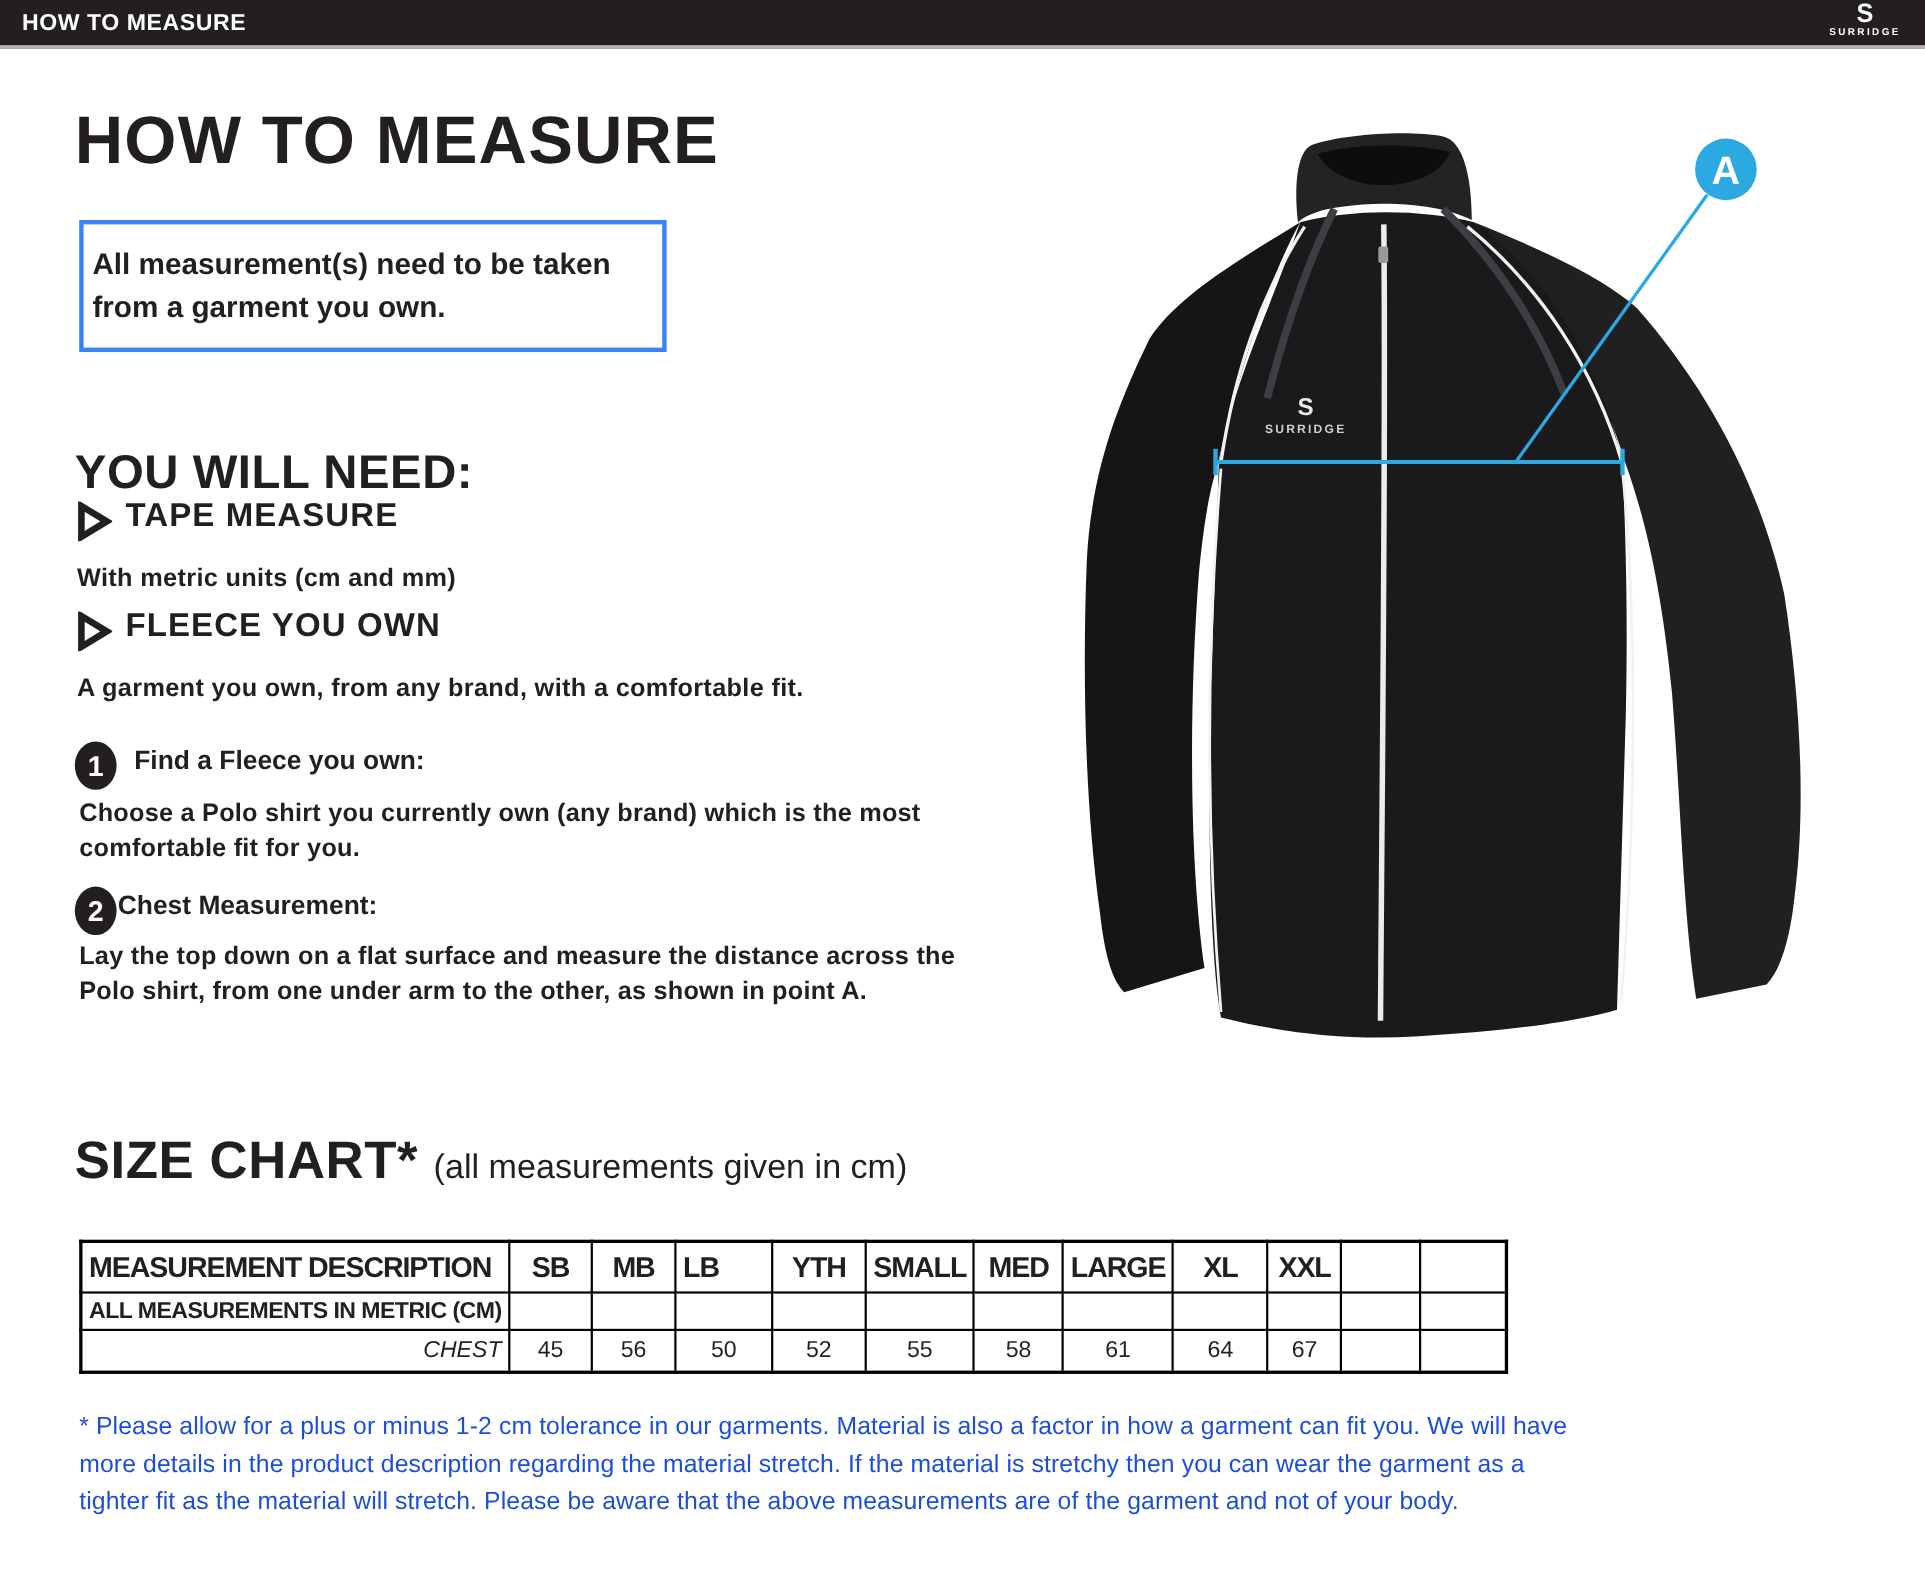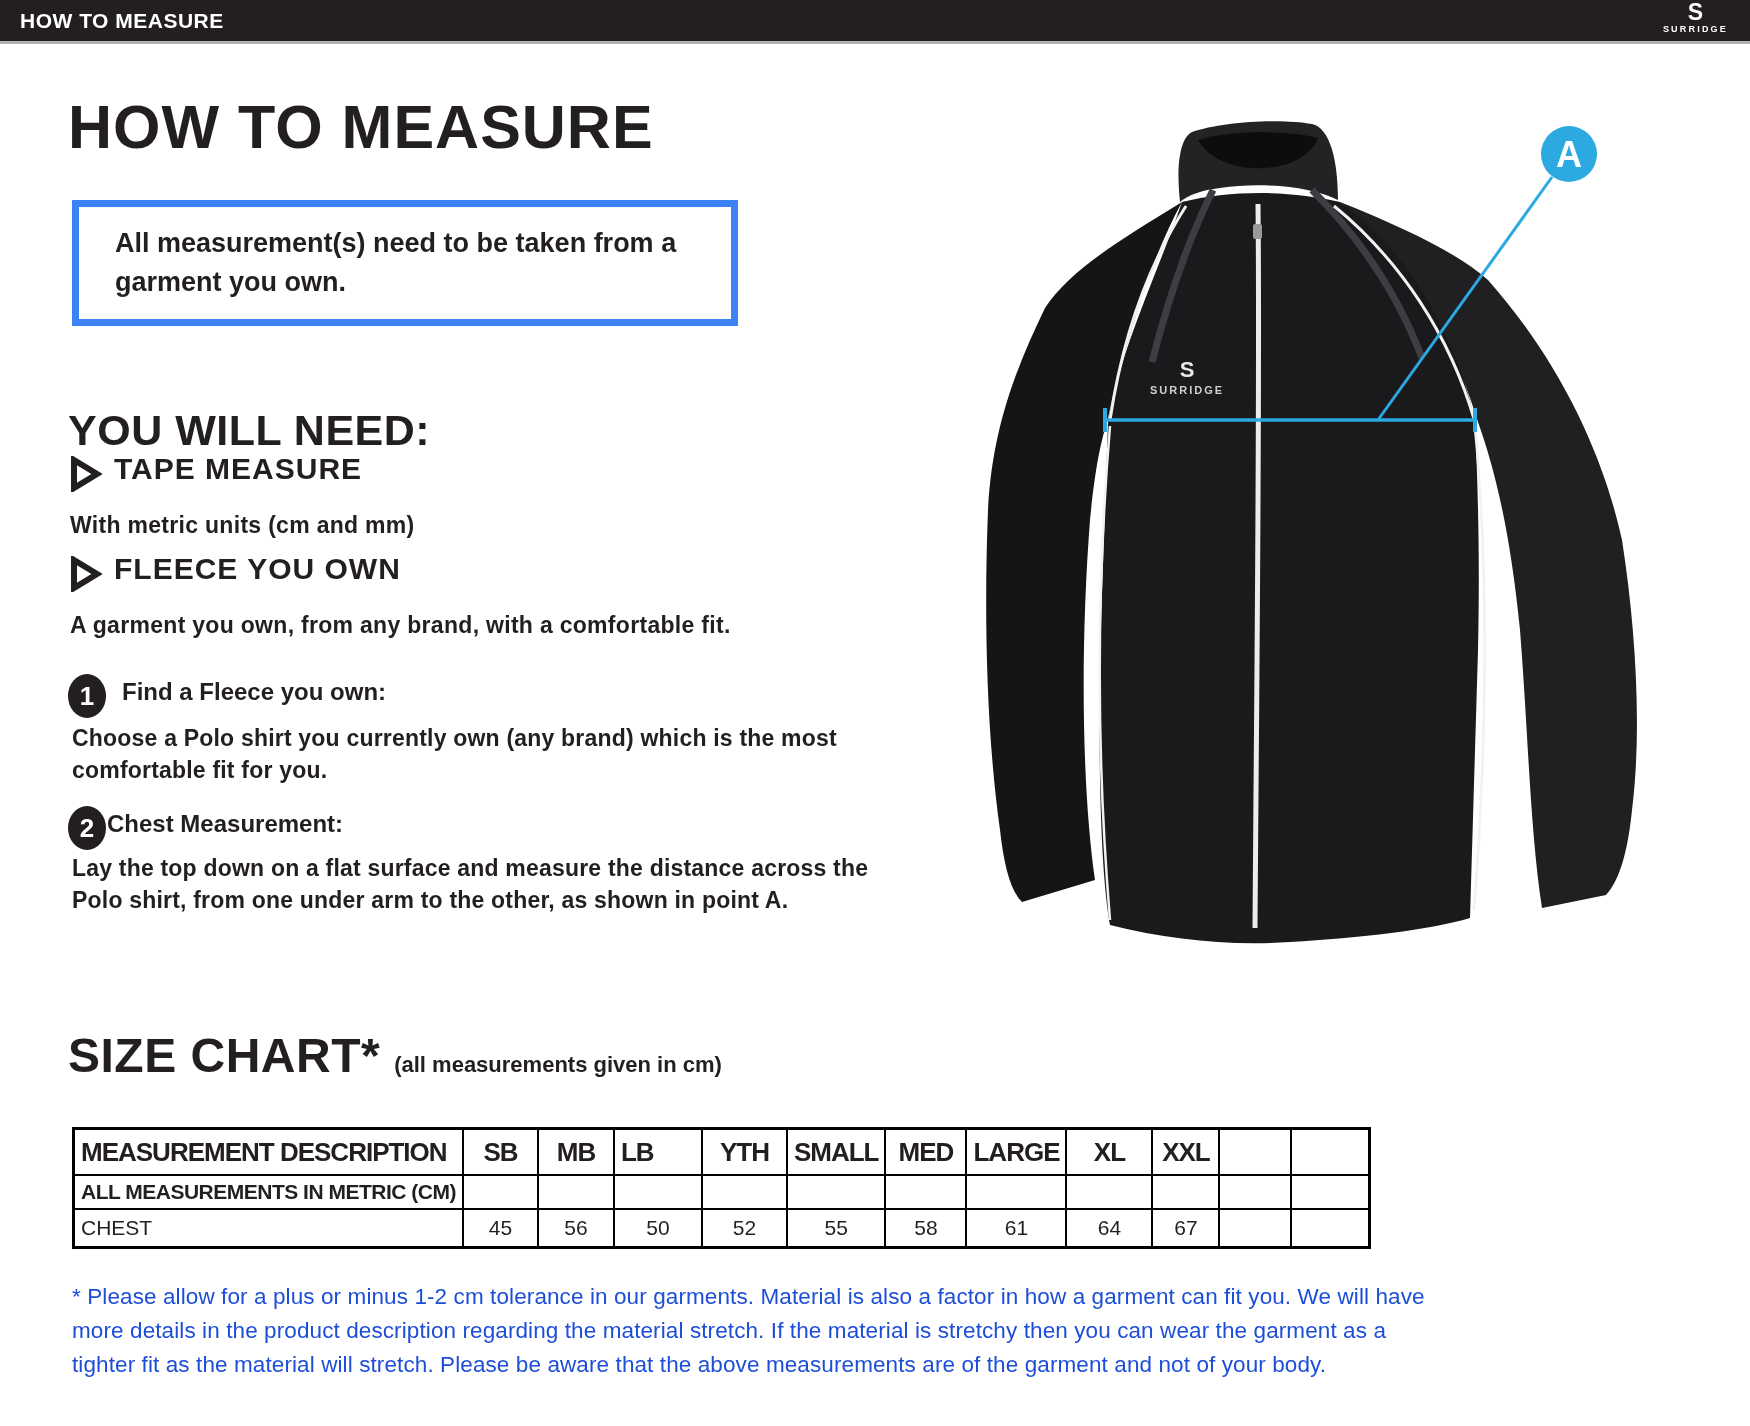--- a/index.html
+++ b/index.html
@@ -9,47 +9,47 @@
   
   .topbar{position:absolute;left:0;top:0;width:1750px;height:41px;background:#231f20;
           border-bottom:3px solid #b5b2b2;display:flex;align-items:center;}
   .topbar-title{color:#ffffff;font-size:21px;font-weight:bold;letter-spacing:.5px;margin-left:20px;}
   .brand{position:absolute;right:22px;top:1px;display:flex;flex-direction:column;align-items:center;color:#fff;}
   .brand-mark{font-size:23px;font-weight:bold;line-height:22px;transform:scaleY(1.05);}
   .brand-name{font-size:9px;font-weight:bold;letter-spacing:2.2px;margin-top:1px;}
 
   
   .h1{position:absolute;left:68px;top:92px;font-size:61px;font-weight:bold;letter-spacing:1px;}
-  .notice{position:absolute;left:72px;top:200px;width:666px;box-sizing:border-box;
-          border:7px solid #3b82f6;padding:17px 36px;font-size:27px;font-weight:bold;line-height:1.45;}
+  .notice{position:absolute;left:72px;top:200px;width:534px;box-sizing:border-box;
+          border:4px solid #3b82f6;padding:17px 8px;font-size:27px;font-weight:bold;line-height:1.45;}
   .h2{position:absolute;left:68px;top:406px;font-size:43px;font-weight:bold;letter-spacing:.5px;}
 
   .need-item .tri{position:absolute;}
   .need-title{position:absolute;font-size:30px;font-weight:bold;letter-spacing:1px;}
   .need-desc{position:absolute;font-size:23px;font-weight:bold;letter-spacing:.3px;margin-top:16px;}
 
   .step-badge{position:absolute;width:38px;height:44px;background:#231f20;border-radius:50%;
               display:flex;align-items:center;justify-content:center;color:#fff;
               font-size:26px;font-weight:bold;}
   .step-title{position:absolute;font-size:24px;font-weight:bold;}
   .step-desc{position:absolute;font-size:23px;font-weight:bold;line-height:1.4;letter-spacing:.2px;}
 
   .size-chart-h{position:absolute;left:68px;top:1028px;display:flex;align-items:baseline;}
   .size-chart-h .big{font-size:48px;font-weight:bold;letter-spacing:.5px;}
-  .size-chart-h .small{font-size:22px;font-weight:bold;margin-left:14px;}
+  .size-chart-h .small{font-size:31px;font-weight:normal;margin-left:14px;}
 
   
   table.size{position:absolute;left:72px;top:1127px;border-collapse:collapse;table-layout:fixed;
              border:3px solid #000;}
   table.size th, table.size td{border:2px solid #000;padding:0 6px;overflow:hidden;white-space:nowrap;}
   tr.head th{height:44px;font-size:26px;font-weight:bold;letter-spacing:-1px;text-align:center;}
   tr.head th.al-left{text-align:left;}
   tr.metric td{height:32px;font-size:21px;font-weight:bold;letter-spacing:-.5px;text-align:left;}
   tr.chest td{height:36px;font-size:21px;font-weight:normal;text-align:center;}
-  tr.chest td.al-left{text-align:left;}
+  tr.chest td.al-left{text-align:right;font-style:italic;}
 
   .footnote{position:absolute;left:72px;top:1280px;width:1372px;font-size:22.5px;line-height:1.5;
             color:#1d4ed8;letter-spacing:.1px;}
 
   .diagram{position:absolute;left:930px;top:90px;width:790px;height:920px;}
 </style>
 </head>
 <body>
 
 <div class="page">

